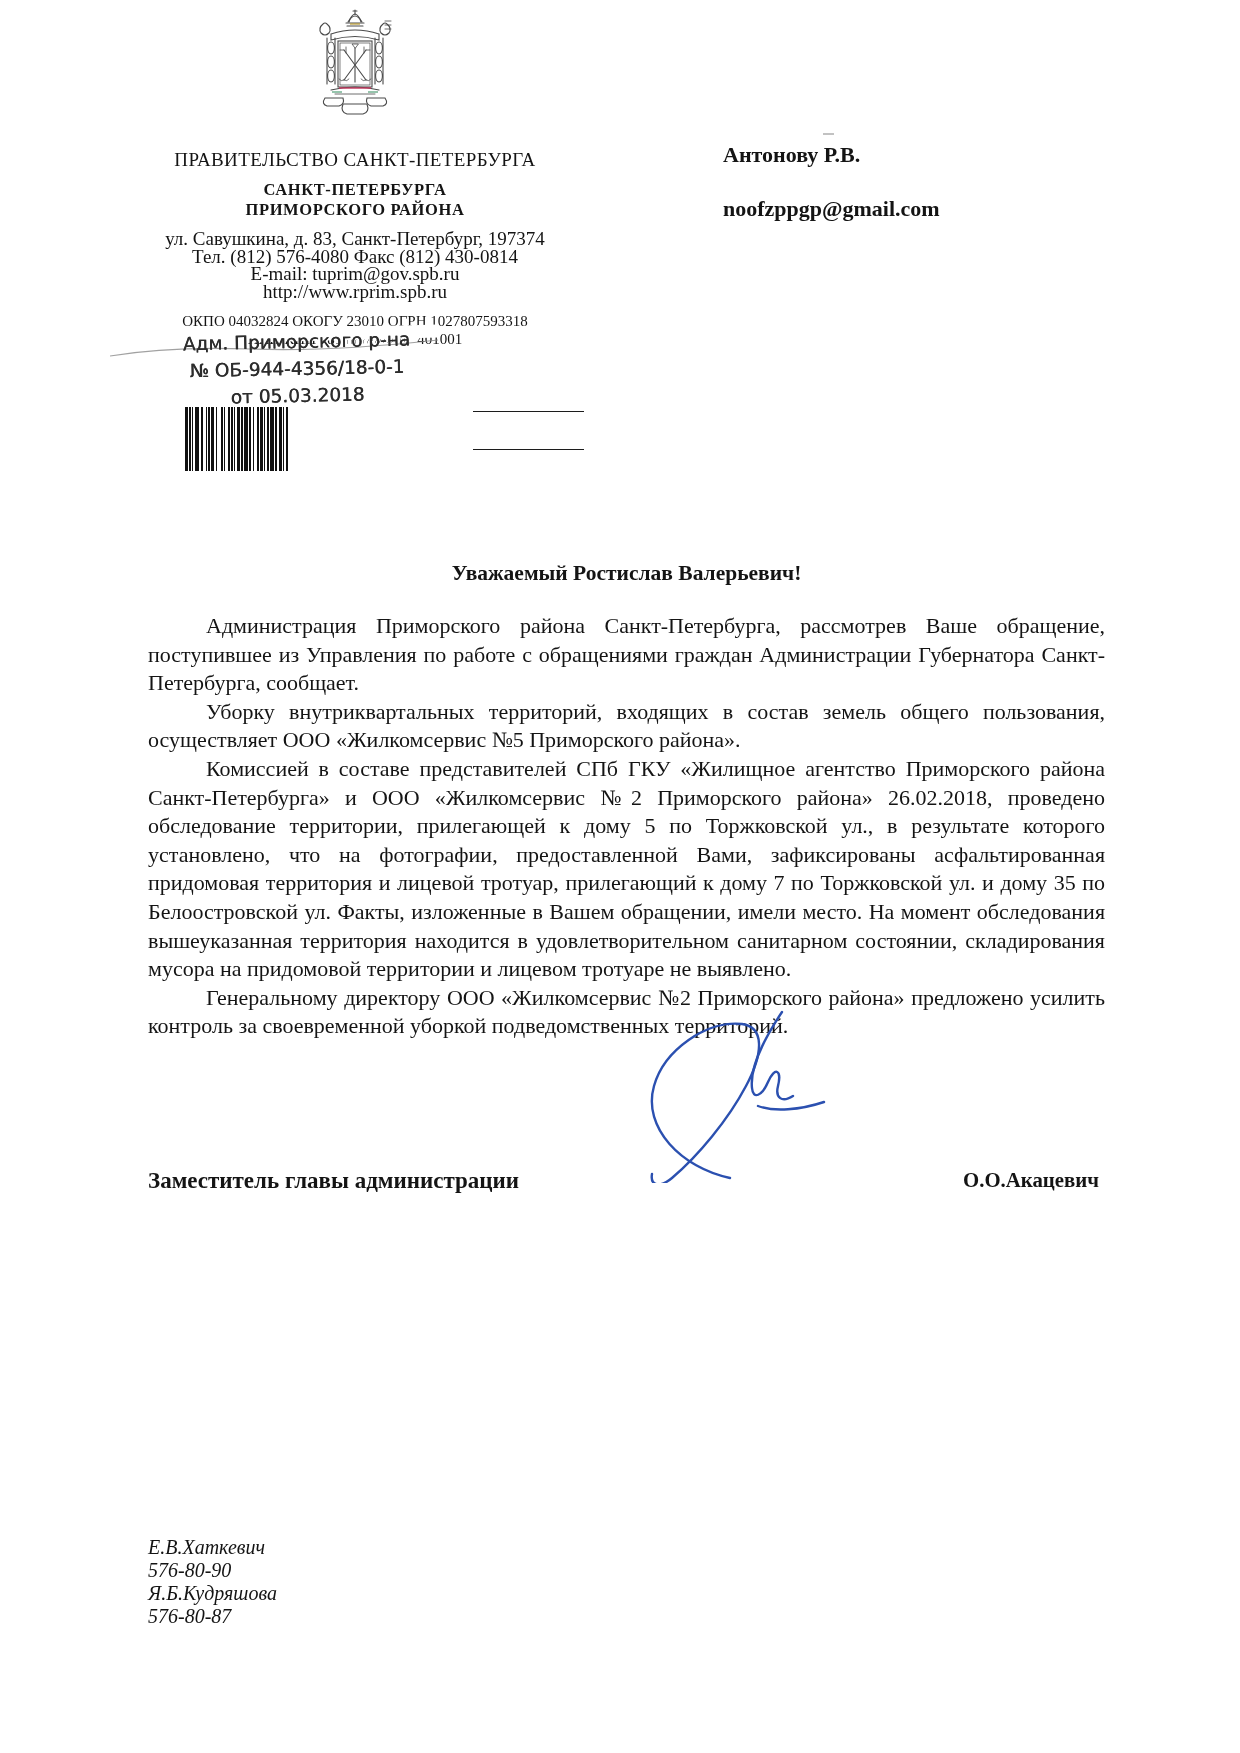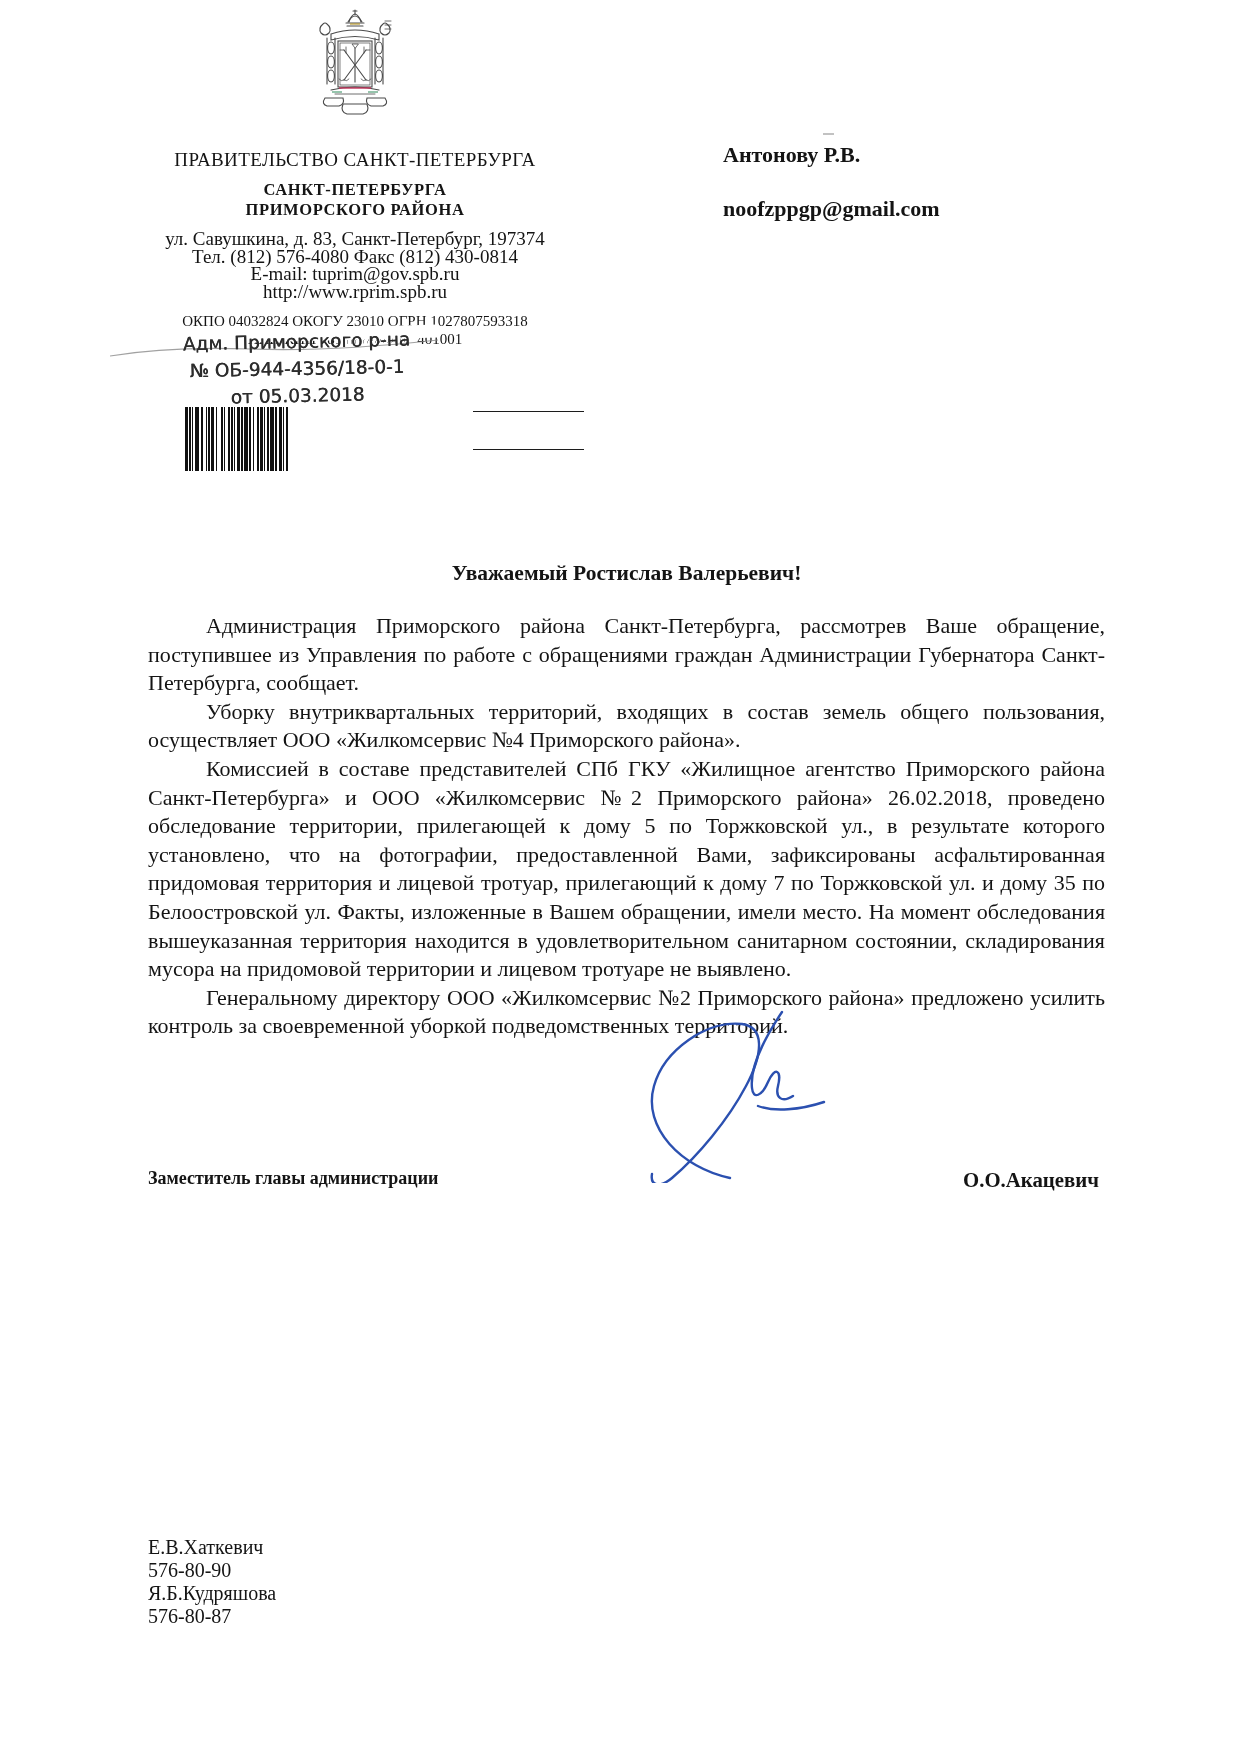--- a/index.html
+++ b/index.html
@@ -40,25 +40,25 @@
   .rule-2{top:449px;}
   
   .recipient{position:absolute;left:723px;top:142px;font-weight:bold;font-size:22px;}
   .recipient-email{position:absolute;left:723px;top:196px;font-weight:bold;font-size:22px;}
   .artifact-dash{position:absolute;left:823px;top:133px;width:11px;border-top:2px solid #c2c2c2;}
   
   .salutation{position:absolute;left:148px;top:561px;width:957px;text-align:center;font-weight:bold;font-size:21.5px;}
   .body-text{position:absolute;left:148px;top:612px;width:957px;font-size:22px;line-height:28.6px;text-align:justify;}
   .body-text p{margin:0;text-indent:58px;}
   
-  .sig-title{position:absolute;left:148px;top:1168px;font-weight:bold;font-size:18px;}
+  .sig-title{position:absolute;left:148px;top:1168px;font-weight:bold;font-size:23px;}
   .sig-name{position:absolute;left:963px;top:1168px;font-weight:bold;font-size:20.8px;}
   .signature-ink{position:absolute;left:612px;top:1008px;}
   
-  .contacts{position:absolute;left:148px;top:1536px;font-size:20px;line-height:23px;}
+  .contacts{position:absolute;left:148px;top:1536px;font-size:20px;line-height:23px;font-style:italic;}
 </style>
 </head>
 <body>
 
 <div class="page">
 
   <div class="letterhead">
     <span class="coat">
       <svg width="100" height="116" viewBox="0 0 100 116" fill="none">
         <g stroke="#4a4a4a" stroke-width="1.1" fill="none" stroke-linecap="round">
@@ -176,21 +176,21 @@
   <div class="blank-rule rule-2"></div>
 
   <div class="artifact-dash"></div>
   <div class="recipient">Антонову Р.В.</div>
   <div class="recipient-email">noofzppgp@gmail.com</div>
 
   <div class="salutation">Уважаемый Ростислав Валерьевич!</div>
 
   <div class="body-text">
     <p>Администрация Приморского района Санкт-Петербурга, рассмотрев Ваше обращение, поступившее из Управления по работе с обращениями граждан Администрации Губернатора Санкт-Петербурга, сообщает.</p>
-    <p>Уборку внутриквартальных территорий, входящих в состав земель общего пользования, осуществляет ООО «Жилкомсервис №4 Приморского района».</p>
+    <p>Уборку внутриквартальных территорий, входящих в состав земель общего пользования, осуществляет ООО «Жилкомсервис №5 Приморского района».</p>
     <p>Комиссией в составе представителей СПб ГКУ «Жилищное агентство Приморского района Санкт-Петербурга» и ООО «Жилкомсервис №2 Приморского района» 26.02.2018, проведено обследование территории, прилегающей к дому 5 по Торжковской ул., в результате которого установлено, что на фотографии, предоставленной Вами, зафиксированы асфальтированная придомовая территория и лицевой тротуар, прилегающий к дому 7 по Торжковской ул. и дому 35 по Белоостровской ул. Факты, изложенные в Вашем обращении, имели место. На момент обследования вышеуказанная территория находится в удовлетворительном санитарном состоянии, складирования мусора на придомовой территории и лицевом тротуаре не выявлено.</p>
     <p>Генеральному директору ООО «Жилкомсервис №2 Приморского района» предложено усилить контроль за своевременной уборкой подведомственных территорий.</p>
   </div>
 
   <div class="sig-title">Заместитель главы администрации</div>
 
   <svg class="signature-ink" width="240" height="175" viewBox="0 0 240 175">
     <g stroke="#2b50b0" stroke-width="2.4" fill="none" stroke-linecap="round">
       <path d="M118 170 C 70 160, 30 120, 42 78 C 52 42, 95 12, 130 16 C 152 19, 152 44, 134 78 C 116 112, 86 148, 60 170 C 48 180, 38 178, 40 166"></path>
       <path d="M170 4 C 150 34, 138 62, 140 80 C 141 92, 150 88, 156 74 C 163 58, 170 62, 166 78 C 163 90, 170 95, 181 88"></path>

